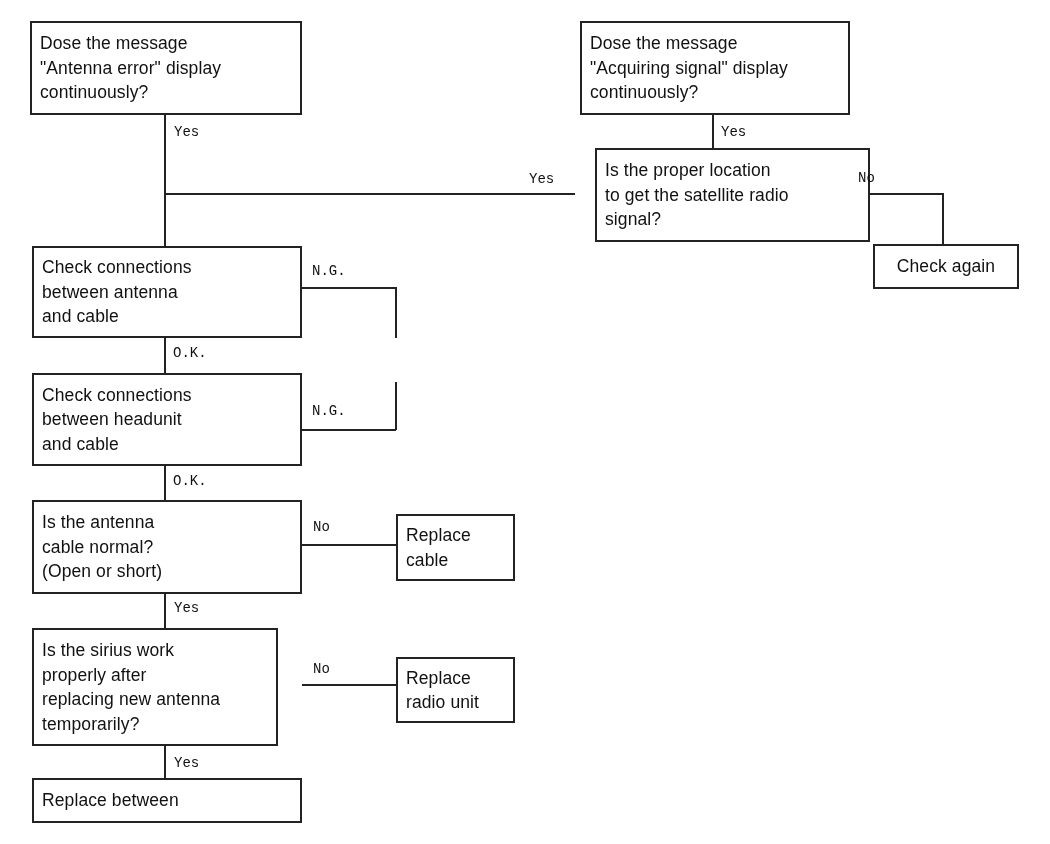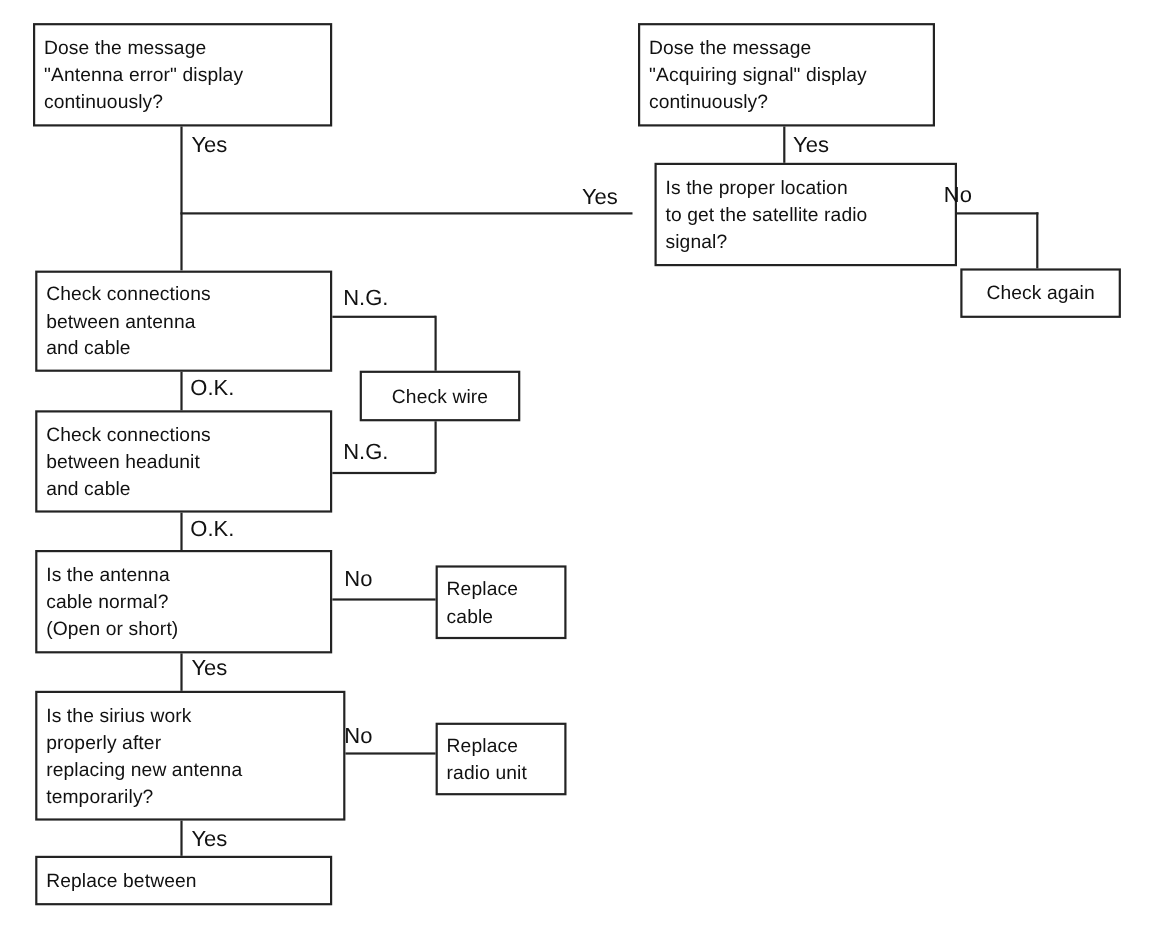--- a/index.html
+++ b/index.html
@@ -33,23 +33,24 @@
     padding-left: 0;
     justify-content: center;
     text-align: right;
   }
   .edge {
     position: absolute;
     background: var(--line, #232323);
   }
   .edge-label {
     position: absolute;
-    font-size: 20px;
+    font-size: 14px;
     line-height: 20px;
     white-space: nowrap;
+    font-family: Liberation Mono, monospace;
   }
 </style>
 </head>
 <body>
 
 <div class="canvas" style="--bg: #ffffff; --line: #232323; --text: #111111;">
 
   <div class="edge" style="left:164px;top:114px;width:2px;height:132px;"></div>
   <div class="edge" style="left:164px;top:193px;width:411px;height:2px;"></div>
   <div class="edge" style="left:712px;top:114px;width:2px;height:35px;"></div>
@@ -77,34 +78,33 @@
   <div class="node" style="left:595px;top:148px;width:275px;height:94px;">Is the proper location
 to get the satellite radio
 signal?</div>
 
   <div class="node center" style="left:873px;top:244px;width:146px;height:45px;">Check again</div>
 
   <div class="node" style="left:32px;top:246px;width:270px;height:92px;">Check connections
 between antenna
 and cable</div>
 
-  <div class="node center" style="left:327px;top:337px;width:146px;height:46px;">Check wire</div>
 
   <div class="node" style="left:32px;top:373px;width:270px;height:93px;">Check connections
 between headunit
 and cable</div>
 
   <div class="node" style="left:32px;top:500px;width:270px;height:94px;">Is the antenna
 cable normal?
 (Open or short)</div>
 
   <div class="node" style="left:396px;top:514px;width:119px;height:67px;">Replace
 cable</div>
 
-  <div class="node" style="left:32px;top:628px;width:282px;height:118px;">Is the sirius work
+  <div class="node" style="left:32px;top:628px;width:246px;height:118px;">Is the sirius work
 properly after
 replacing new antenna
 temporarily?</div>
 
   <div class="node" style="left:396px;top:657px;width:119px;height:66px;">Replace
 radio unit</div>
 
   <div class="node" style="left:32px;top:778px;width:270px;height:45px;">Replace between</div>
 
   <span class="edge-label" style="left:174px;top:122px;">Yes</span>

